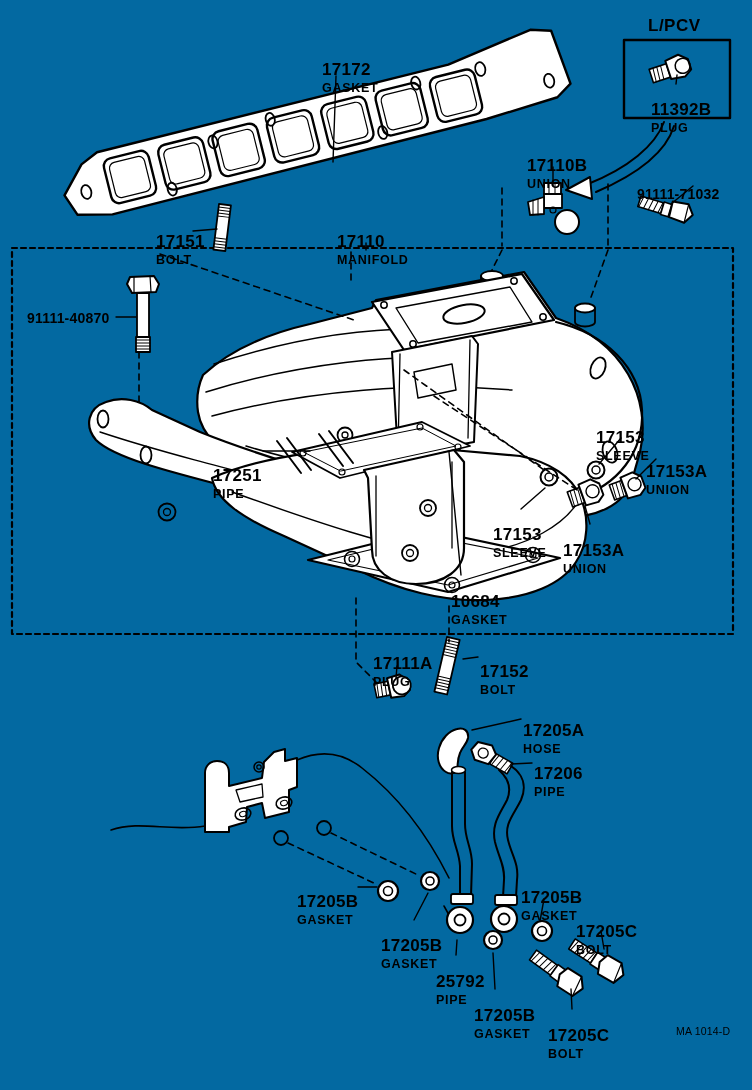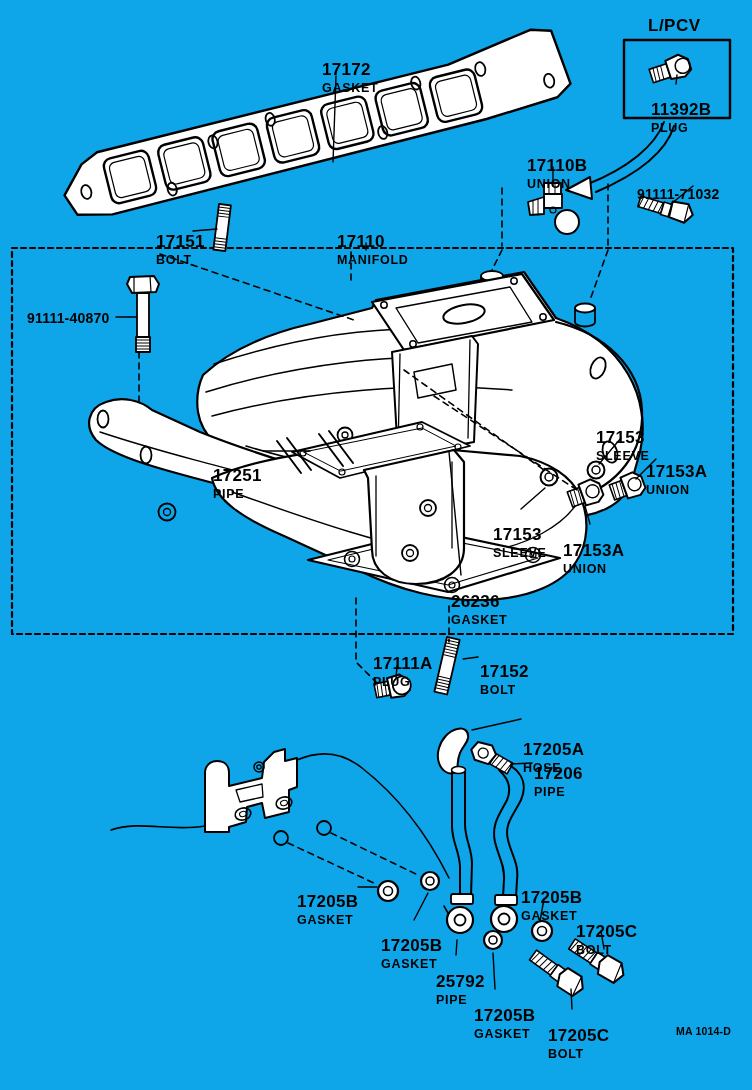--- a/index.html
+++ b/index.html
@@ -1,23 +1,23 @@
 <!DOCTYPE html>
 <html><head>
 <meta charset="utf-8">
 <style>
   html,body{margin:0;padding:0;background:#fff;}
-  #stage{position:relative;width:752px;height:1090px;background:#0ea5e9;overflow:hidden;
+  #stage{position:relative;width:752px;height:1090px;background:#0369a1;overflow:hidden;
          font-family:"Liberation Sans",sans-serif;color:#000;}
   #art{position:absolute;left:0;top:0;}
   .lbl{position:absolute;white-space:nowrap;color:#000;}
   .num{font-weight:700;font-size:17px;line-height:1;letter-spacing:.3px;margin-top:17px;}
   .sub{font-weight:700;font-size:12.5px;line-height:1;letter-spacing:.7px;margin-top:4px;}
   .small .num{font-size:14px;letter-spacing:.2px;}
-  .code{font-weight:700;font-size:10.5px;letter-spacing:.2px;}
+  .code{font-weight:400;font-size:10.5px;letter-spacing:.2px;}
   .title{font-weight:700;font-size:17px;letter-spacing:.5px;}
 </style>
 </head>
 <body>
 
 <div id="stage">
 
 <svg id="art" width="752" height="1090" viewBox="0 0 752 1090" stroke="#000" fill="none" stroke-linecap="round" stroke-linejoin="round">
 
   <rect x="12" y="248" width="721" height="386" stroke-width="2.2" stroke-dasharray="5 4"></rect>
@@ -376,35 +376,35 @@
   <div class="num">17153</div>
   <div class="sub">SLEEVE</div>
 </div>
 
 <div class="lbl" style="left:563px;top:525px">
   <div class="num">17153A</div>
   <div class="sub">UNION</div>
 </div>
 
 <div class="lbl" style="left:451px;top:576px">
-  <div class="num">26236</div>
+  <div class="num">10684</div>
   <div class="sub">GASKET</div>
 </div>
 
 <div class="lbl" style="left:373px;top:638px">
   <div class="num">17111A</div>
   <div class="sub">PLUG</div>
 </div>
 
 <div class="lbl" style="left:480px;top:646px">
   <div class="num">17152</div>
   <div class="sub">BOLT</div>
 </div>
 
-<div class="lbl" style="left:523px;top:724px">
+<div class="lbl" style="left:523px;top:705px">
   <div class="num">17205A</div>
   <div class="sub">HOSE</div>
 </div>
 
 <div class="lbl" style="left:534px;top:748px">
   <div class="num">17206</div>
   <div class="sub">PIPE</div>
 </div>
 
 <div class="lbl" style="left:297px;top:876px">

